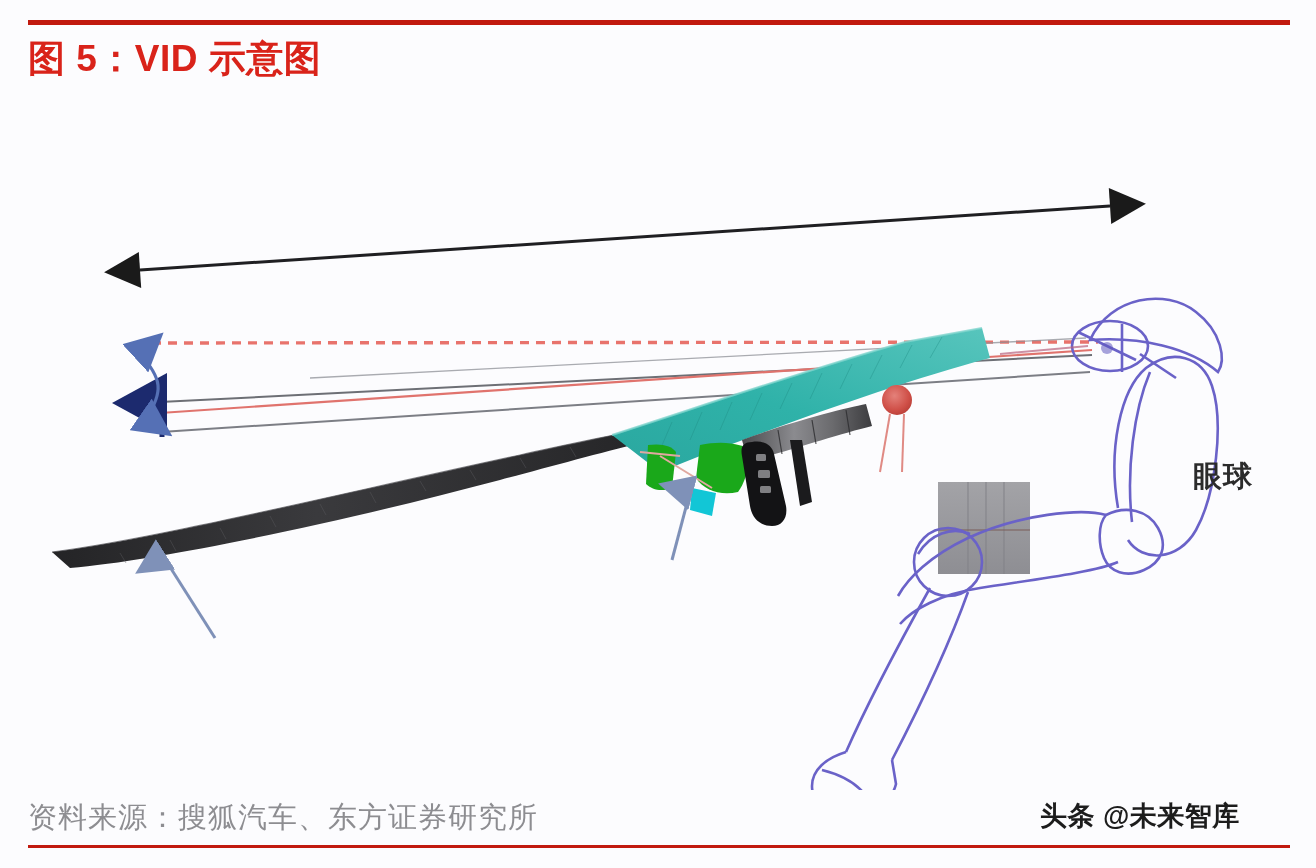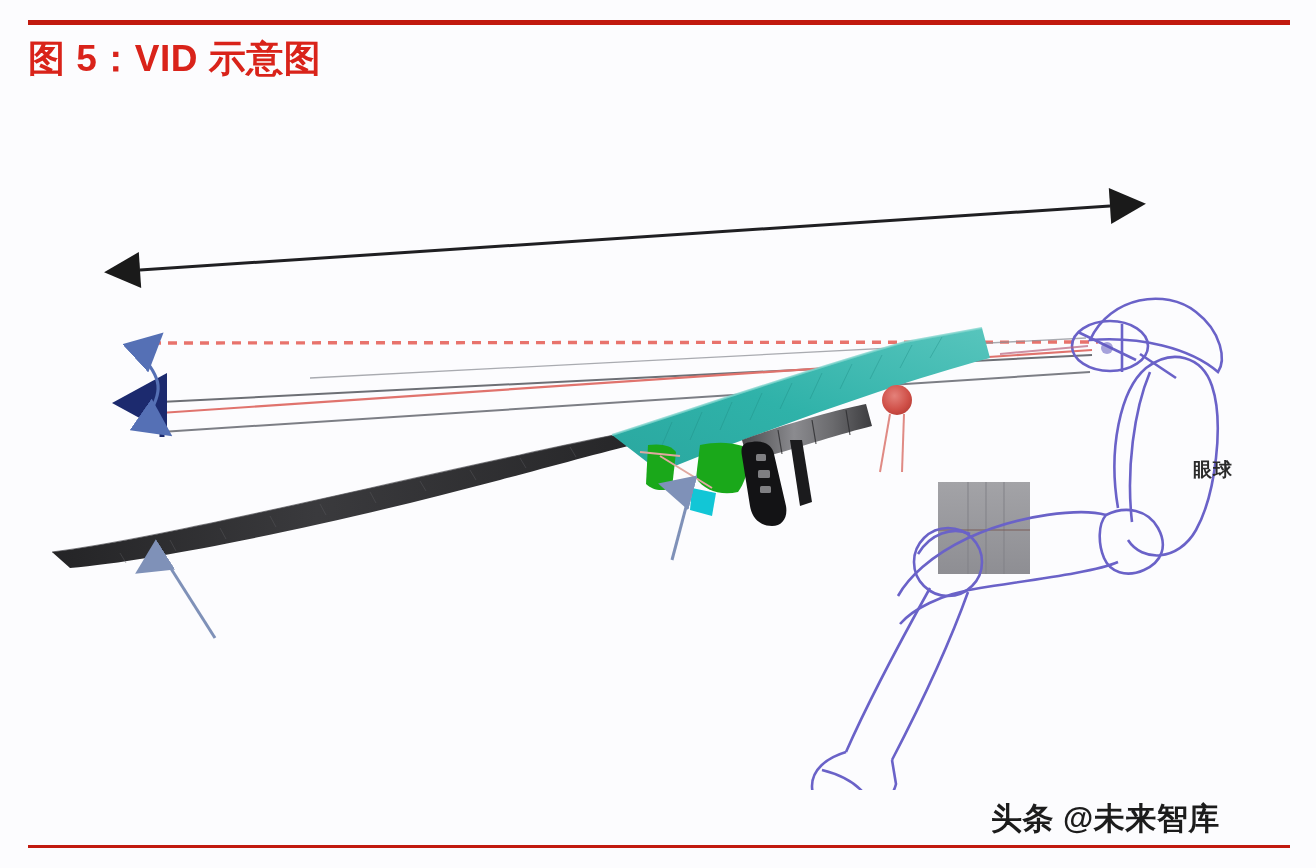--- a/index.html
+++ b/index.html
@@ -49,23 +49,23 @@
     position: absolute;
     left: 28px;
     top: 798px;
     font-size: 29px;
     color: #8d8d91;
     white-space: nowrap;
     letter-spacing: 1px;
   }
   .watermark {
     position: absolute;
-    left: 991px;
+    left: 1040px;
     top: 798px;
-    font-size: 31px;
+    font-size: 27px;
     font-weight: bold;
     color: #1c1c1c;
     white-space: nowrap;
     letter-spacing: 0.5px;
   }
   
   .diagram {
     position: absolute;
     left: 0;
     top: 110px;
@@ -74,21 +74,21 @@
   }
   .diagram svg { display: block; }
 
   .lbl {
     position: absolute;
     color: #2b2b2b;
     font-weight: bold;
     white-space: nowrap;
   }
   .lbl-vid   { left: 440px; top: 178px; font-size: 30px; letter-spacing: 1px; }
-  .lbl-eye   { left: 1193px; top: 347px; font-size: 19px; letter-spacing: 1px; }
+  .lbl-eye   { left: 1193px; top: 347px; font-size: 29px; letter-spacing: 1px; }
   .lbl-vimg  { left: 150px; top: 568px; font-size: 29px; letter-spacing: 1px; }
 </style>
 </head>
 <body>
 
 <div id="page">
 
   <div class="top-rule"></div>
   <div class="fig-title">图 5：VID 示意图</div>
 
@@ -295,16 +295,17 @@
       </g>
 
       <g>
         <line x1="1088" y1="236" x2="1000" y2="244" stroke="#b8637e" stroke-width="2" opacity="0.7"></line>
       </g>
     </svg>
 
     <div class="lbl lbl-eye">眼球</div>
   </div>
 
+  <div class="source-note">资料来源：搜狐汽车、东方证券研究所</div>
   <div class="watermark">头条 @未来智库</div>
   <div class="bottom-rule"></div>
 
 </div>
 
 </body></html>

